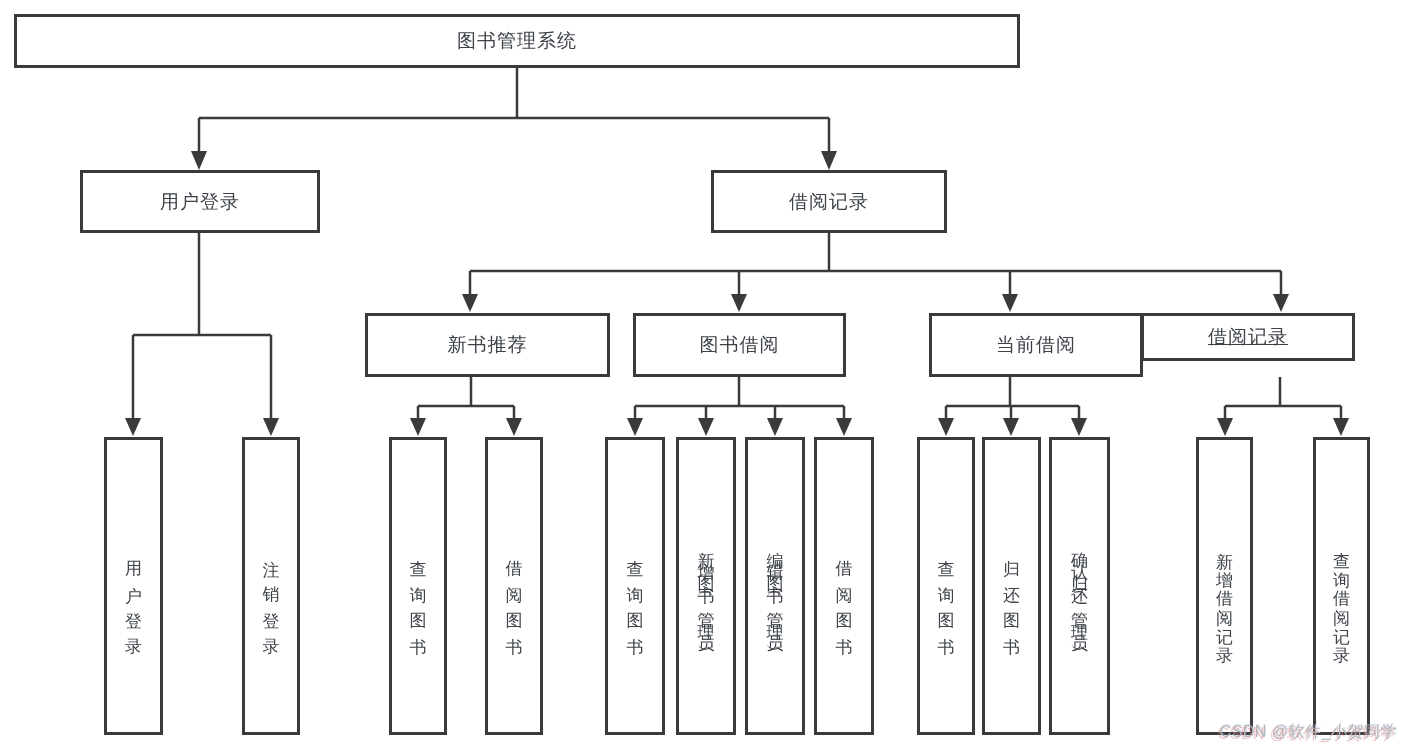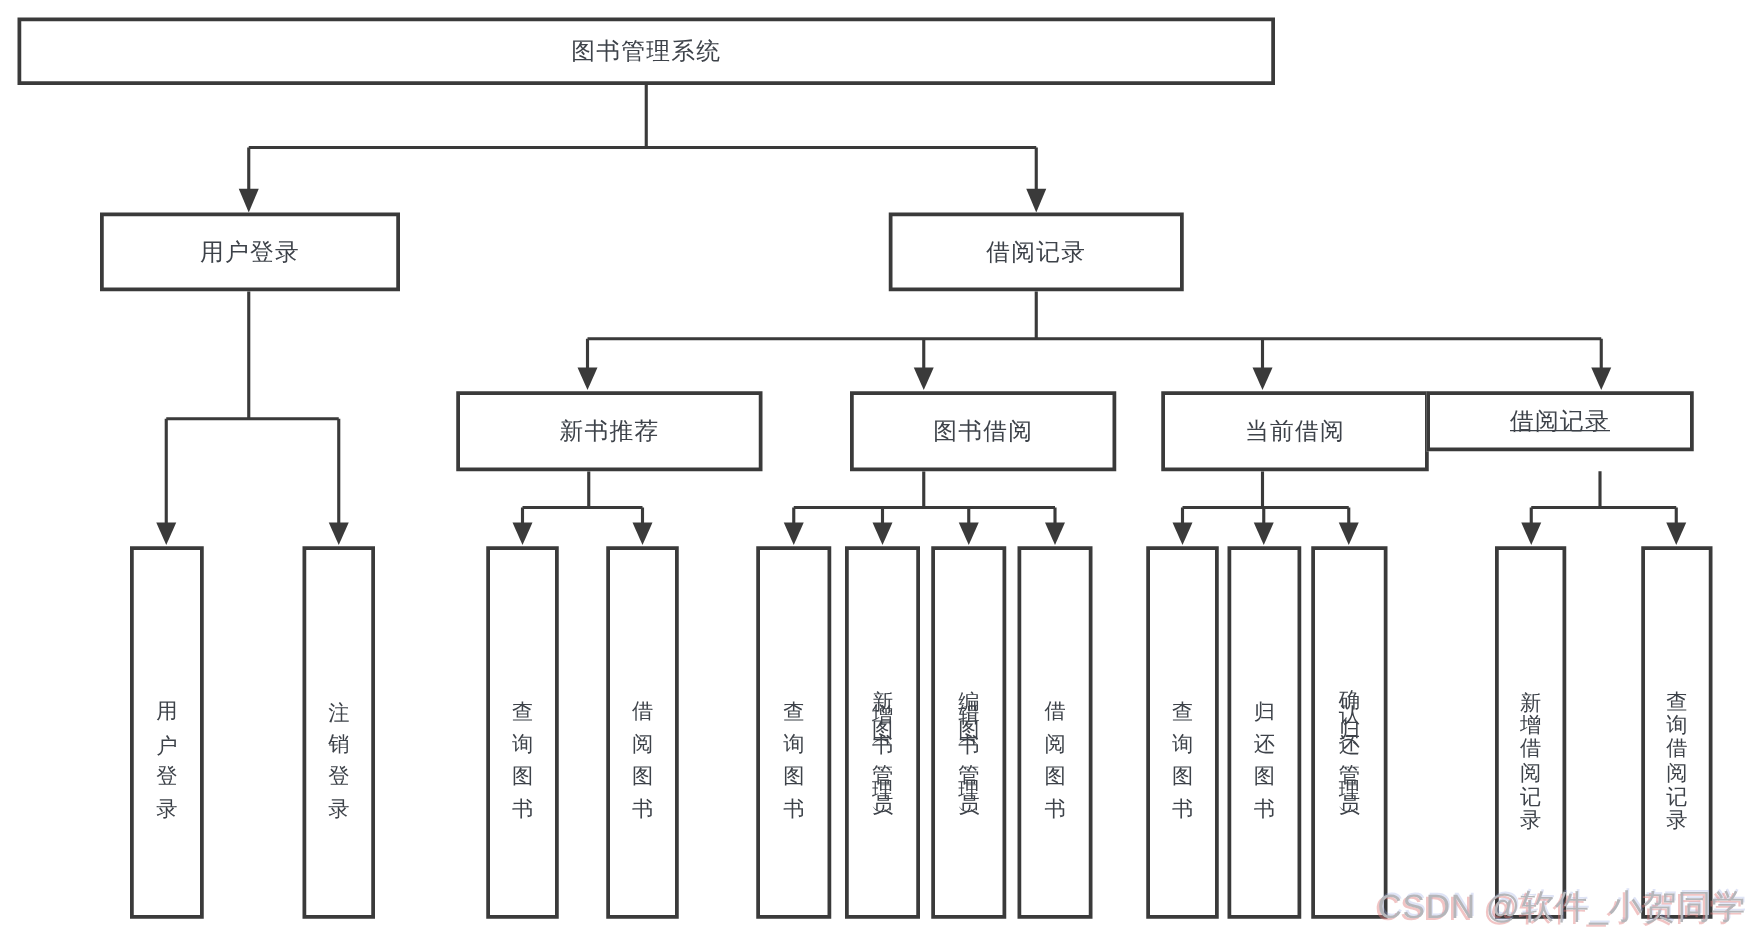--- a/index.html
+++ b/index.html
@@ -41,21 +41,21 @@
   #connectors{
     position:absolute;left:0;top:0;width:1405px;height:747px;
     pointer-events:none;
   }
   #connectors path{stroke:#3a3a3a;stroke-width:2.5;fill:none;}
   #connectors polygon{fill:#3a3a3a;stroke:none;}
   .watermark{
     position:absolute;
     right:8px;
     bottom:4px;
-    font-size:27px;
+    font-size:16px;
     color:#b5b6ba;
     letter-spacing:0.5px;
     text-shadow:-2px 2px 0 rgba(224,125,125,0.45), 1px -1px 0 rgba(150,165,225,0.30);
     z-index:5;
     white-space:nowrap;
     margin-left:14px;
   }
 </style>
 </head>
 <body>
@@ -105,21 +105,21 @@
   <div class="node h-node" style="left:80px;top:170px;width:240px;height:63px;">
     <span>用户登录</span>
   </div>
   <div class="node h-node" style="left:711px;top:170px;width:236px;height:63px;">
     <span>借阅记录</span>
   </div>
 
   <div class="node h-node" style="left:365px;top:313px;width:245px;height:64px;">
     <span>新书推荐</span>
   </div>
-  <div class="node h-node" style="left:633px;top:313px;width:213px;height:64px;margin-left:47px;">
+  <div class="node h-node" style="left:633px;top:313px;width:213px;height:64px;">
     <span>图书借阅</span>
   </div>
   <div class="node h-node" style="left:929px;top:313px;width:214px;height:64px;">
     <span>当前借阅</span>
   </div>
   <div class="node h-node" style="left:1141px;top:313px;width:214px;height:48px;text-decoration:underline;">
     <span>借阅记录</span>
   </div>
 
   <div class="node leaf" style="left:104px;width:59px;">

